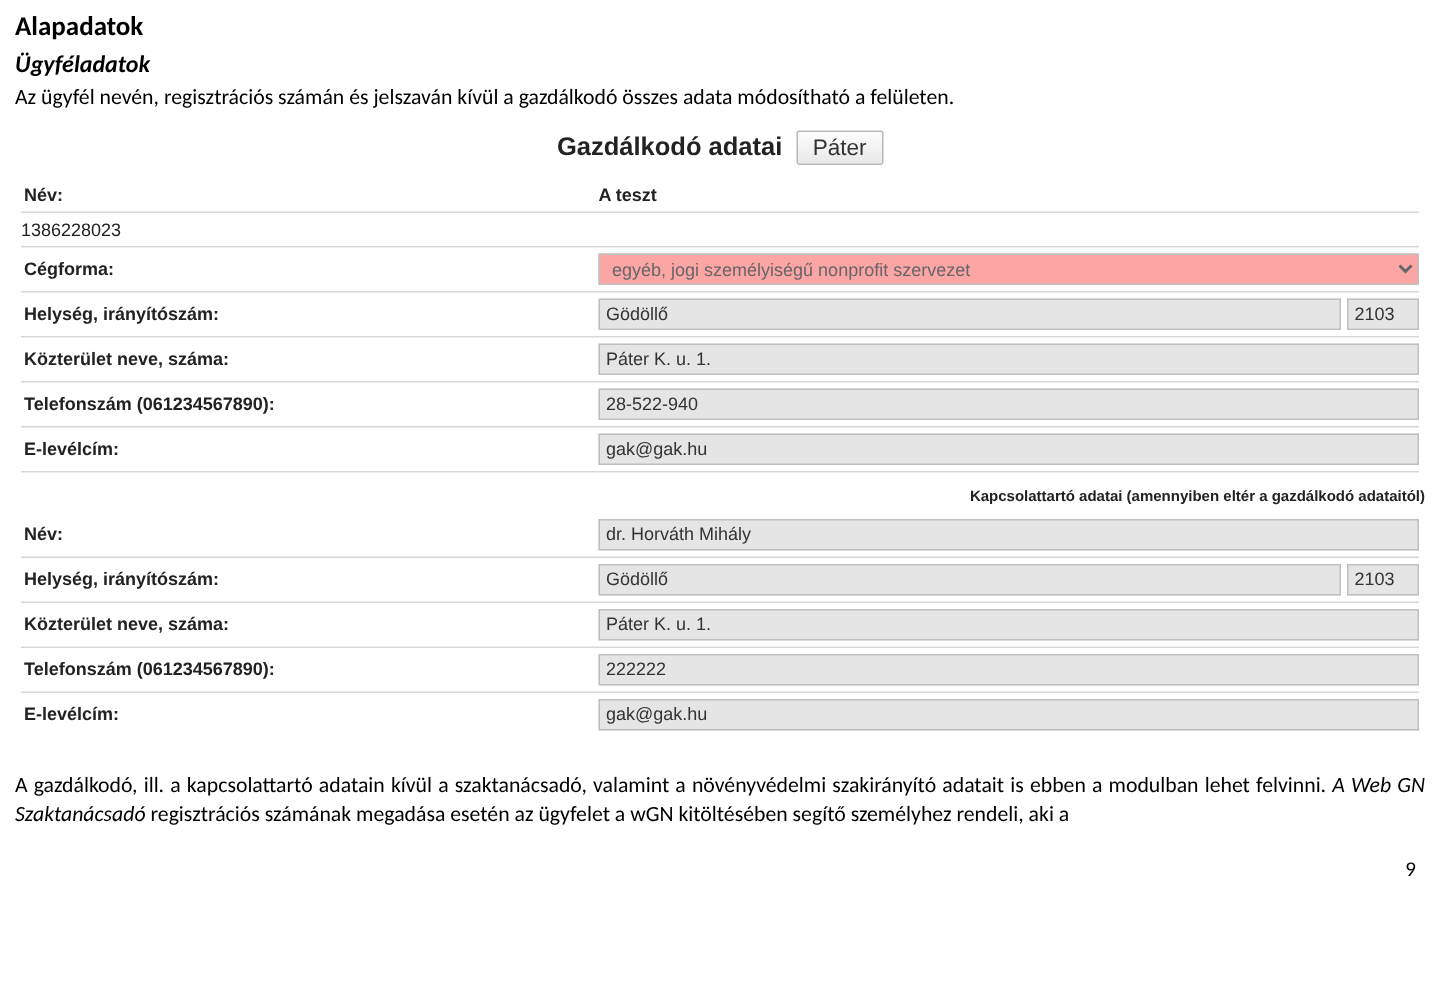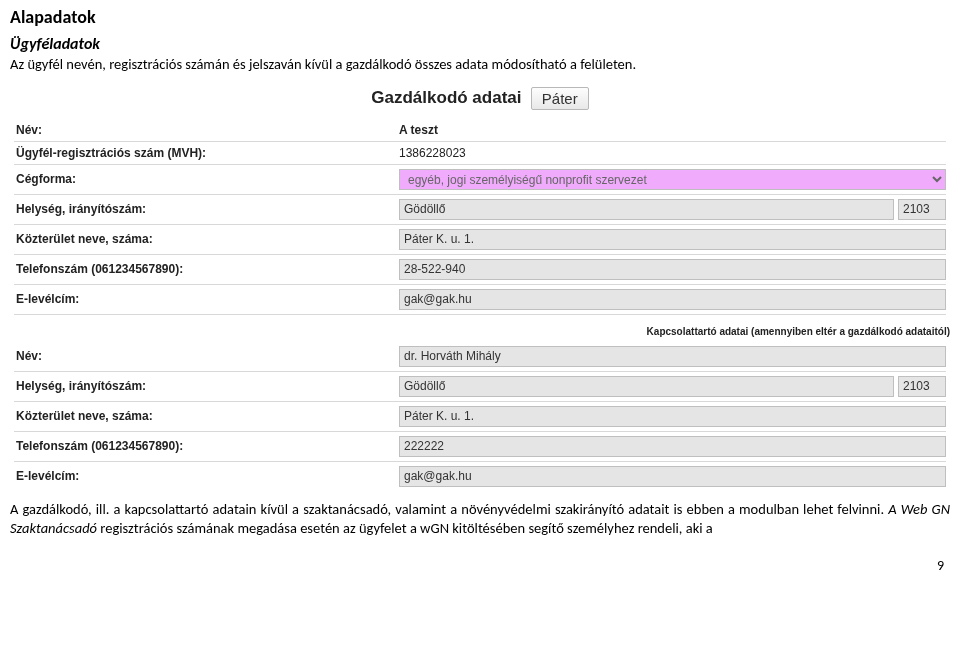--- a/index.html
+++ b/index.html
@@ -83,42 +83,42 @@
       width: 100%;
       font-family: "Segoe UI", Arial, sans-serif;
       font-size: 12px;
       padding: 2px 4px;
       border: 1px solid #bfbfbf;
       background: #e5e5e5;
       color: #333;
       height: 21px;
     }
     select.tf {
-      background: #f0abfc;
+      background: #fca5a5;
       color: #666;
     }
     input.tf.short {
       width: 48px;
       flex: 0 0 48px;
     }
     .divider {
       height: 1px;
       background: #d8d8d8;
       margin: 1px 4px;
     }
     .subheader {
       text-align: right;
       font-weight: bold;
       font-size: 10px;
       padding: 10px 0 6px 0;
     }
     .outro {
       font-size: 14.5px;
       line-height: 1.35;
-      margin-top: 10px;
+      margin-top: 24px;
       text-align: justify;
     }
     .outro-italic {
       font-style: italic;
     }
     .page-num {
       text-align: right;
       font-size: 14px;
       margin-top: 18px;
       padding-right: 6px;
@@ -139,21 +139,20 @@
 
   <div class="form-row">
     <div class="label-col">Név:</div>
     <div class="value-col">
         <span class="value-static">A teszt</span>
       </div>
   </div>
   <div class="divider"></div>
 
   <div class="form-row">
-    <div class="label-col">Ügyfél-regisztrációs szám (MVH):</div>
     <div class="value-col">
         <span class="value-plain">1386228023</span>
       </div>
   </div>
   <div class="divider"></div>
 
   <div class="form-row">
     <div class="label-col">Cégforma:</div>
     <div class="value-col">
       <select class="tf">

